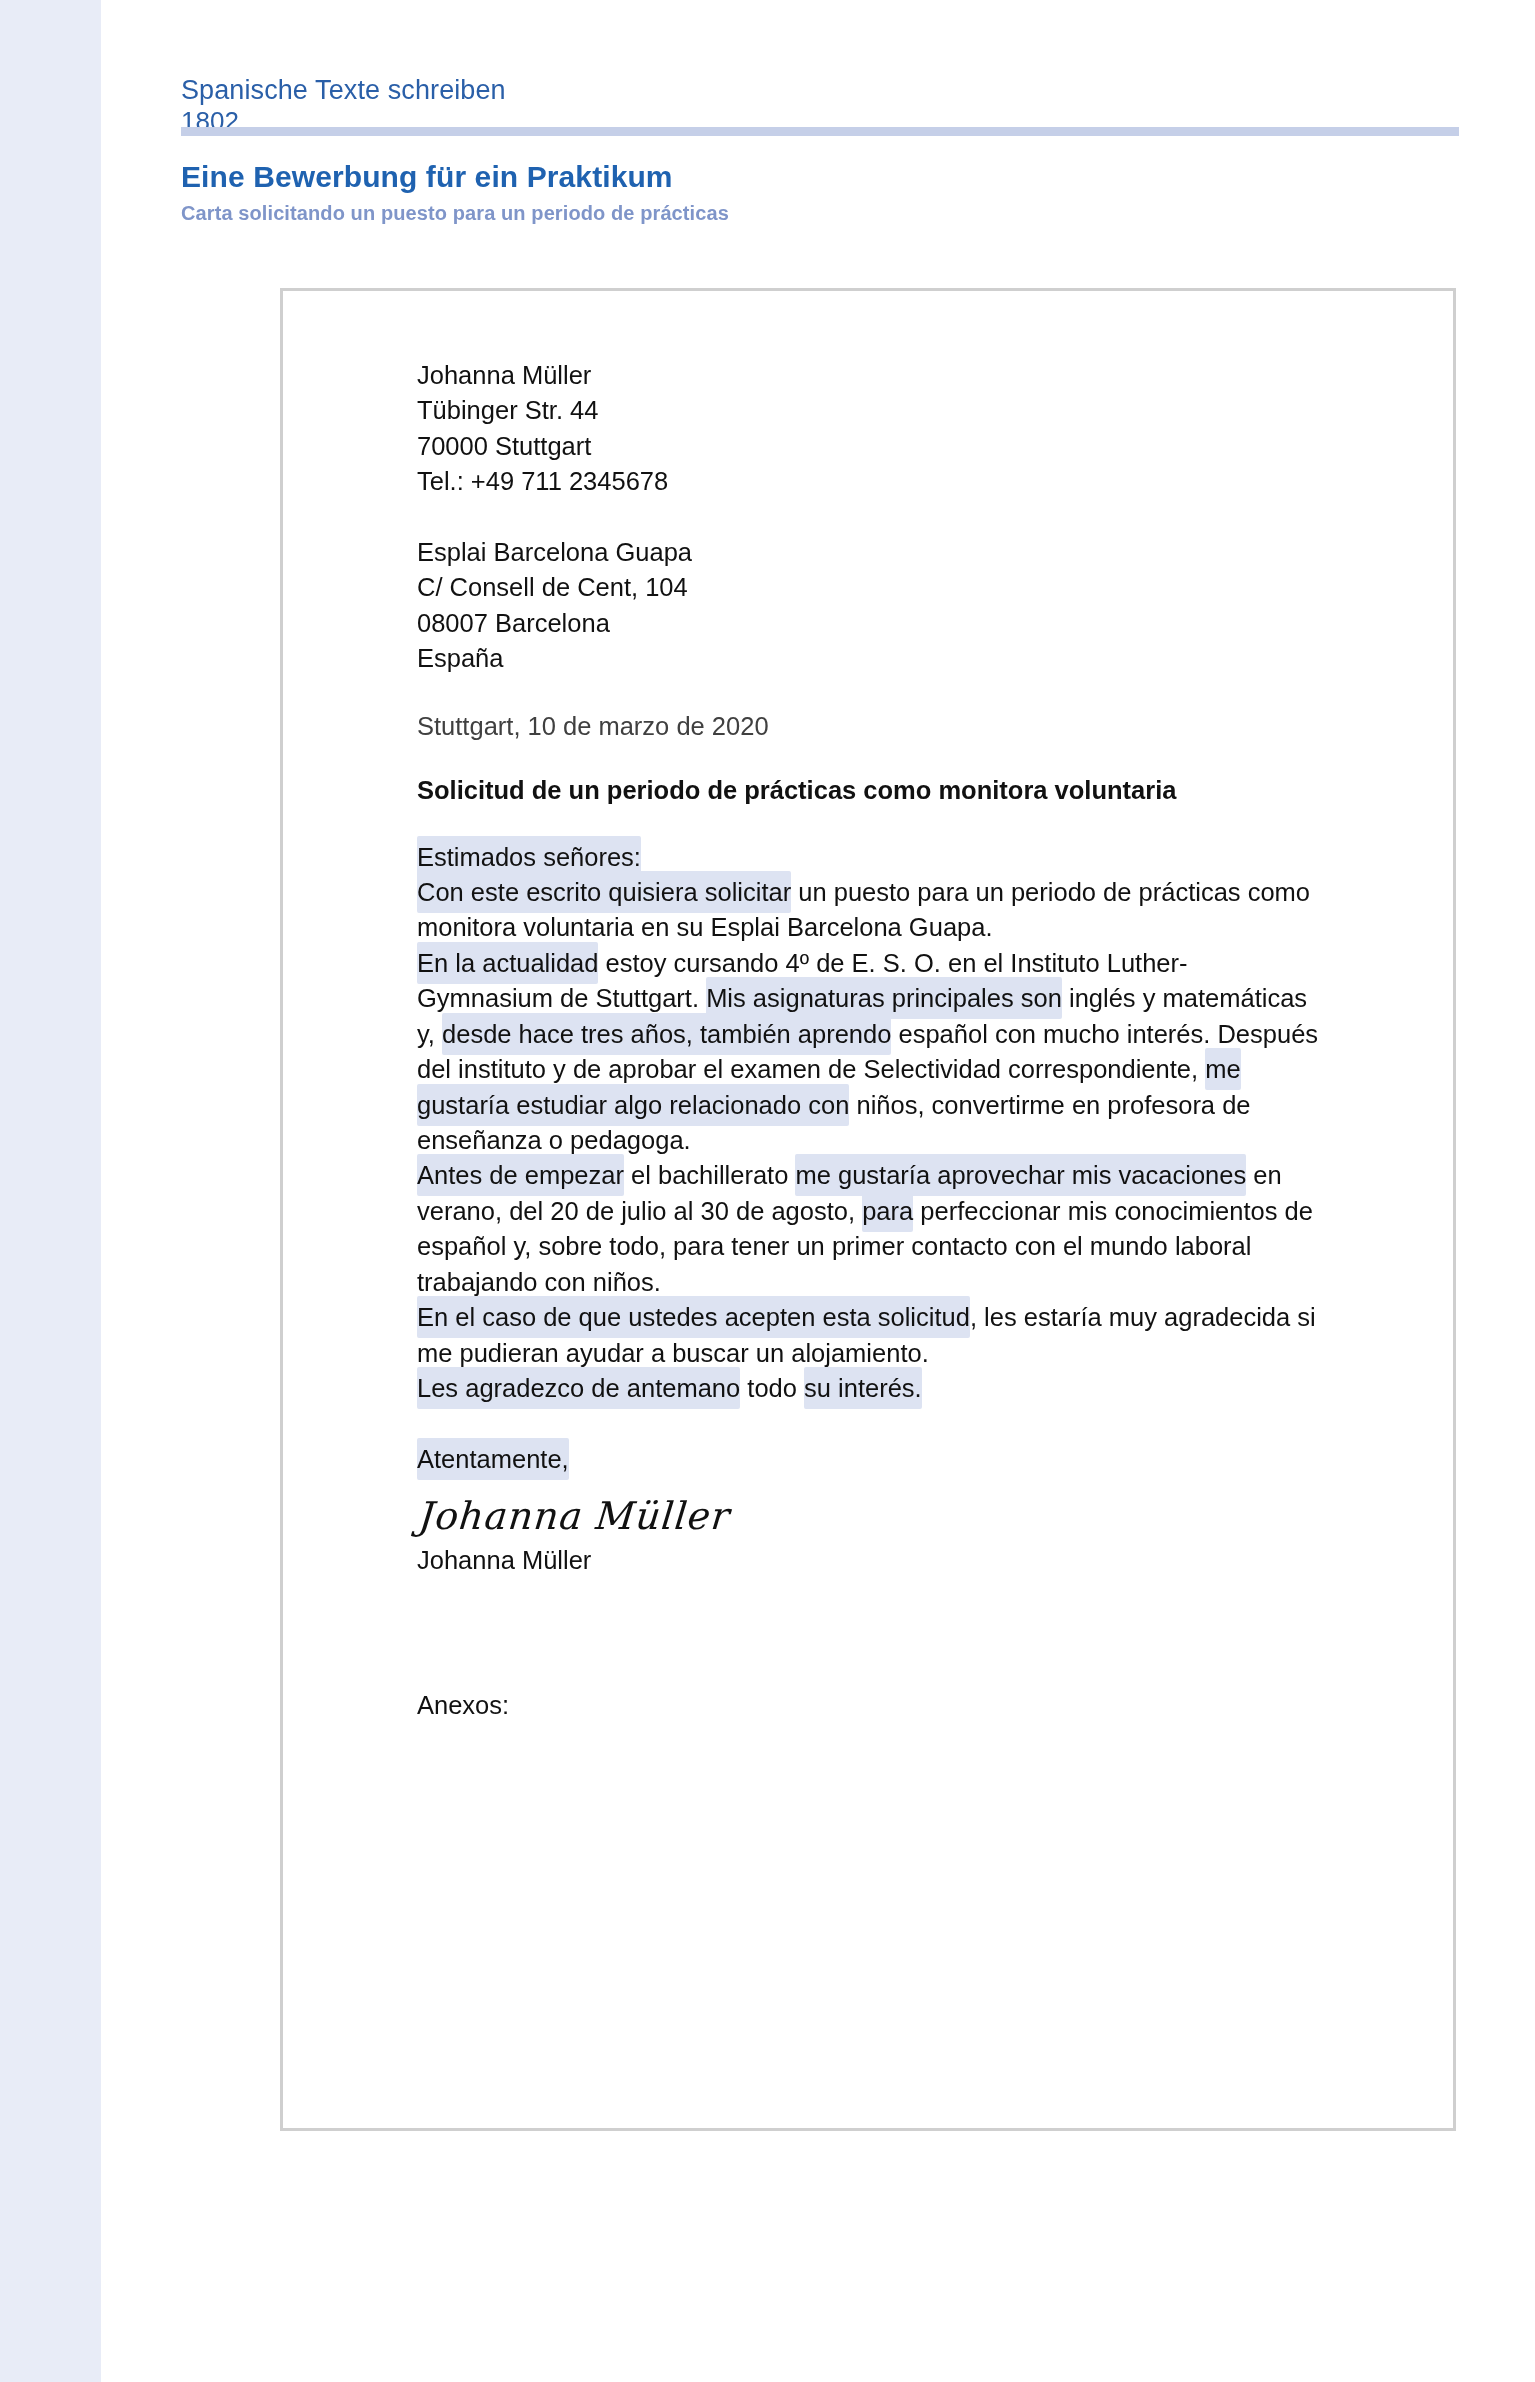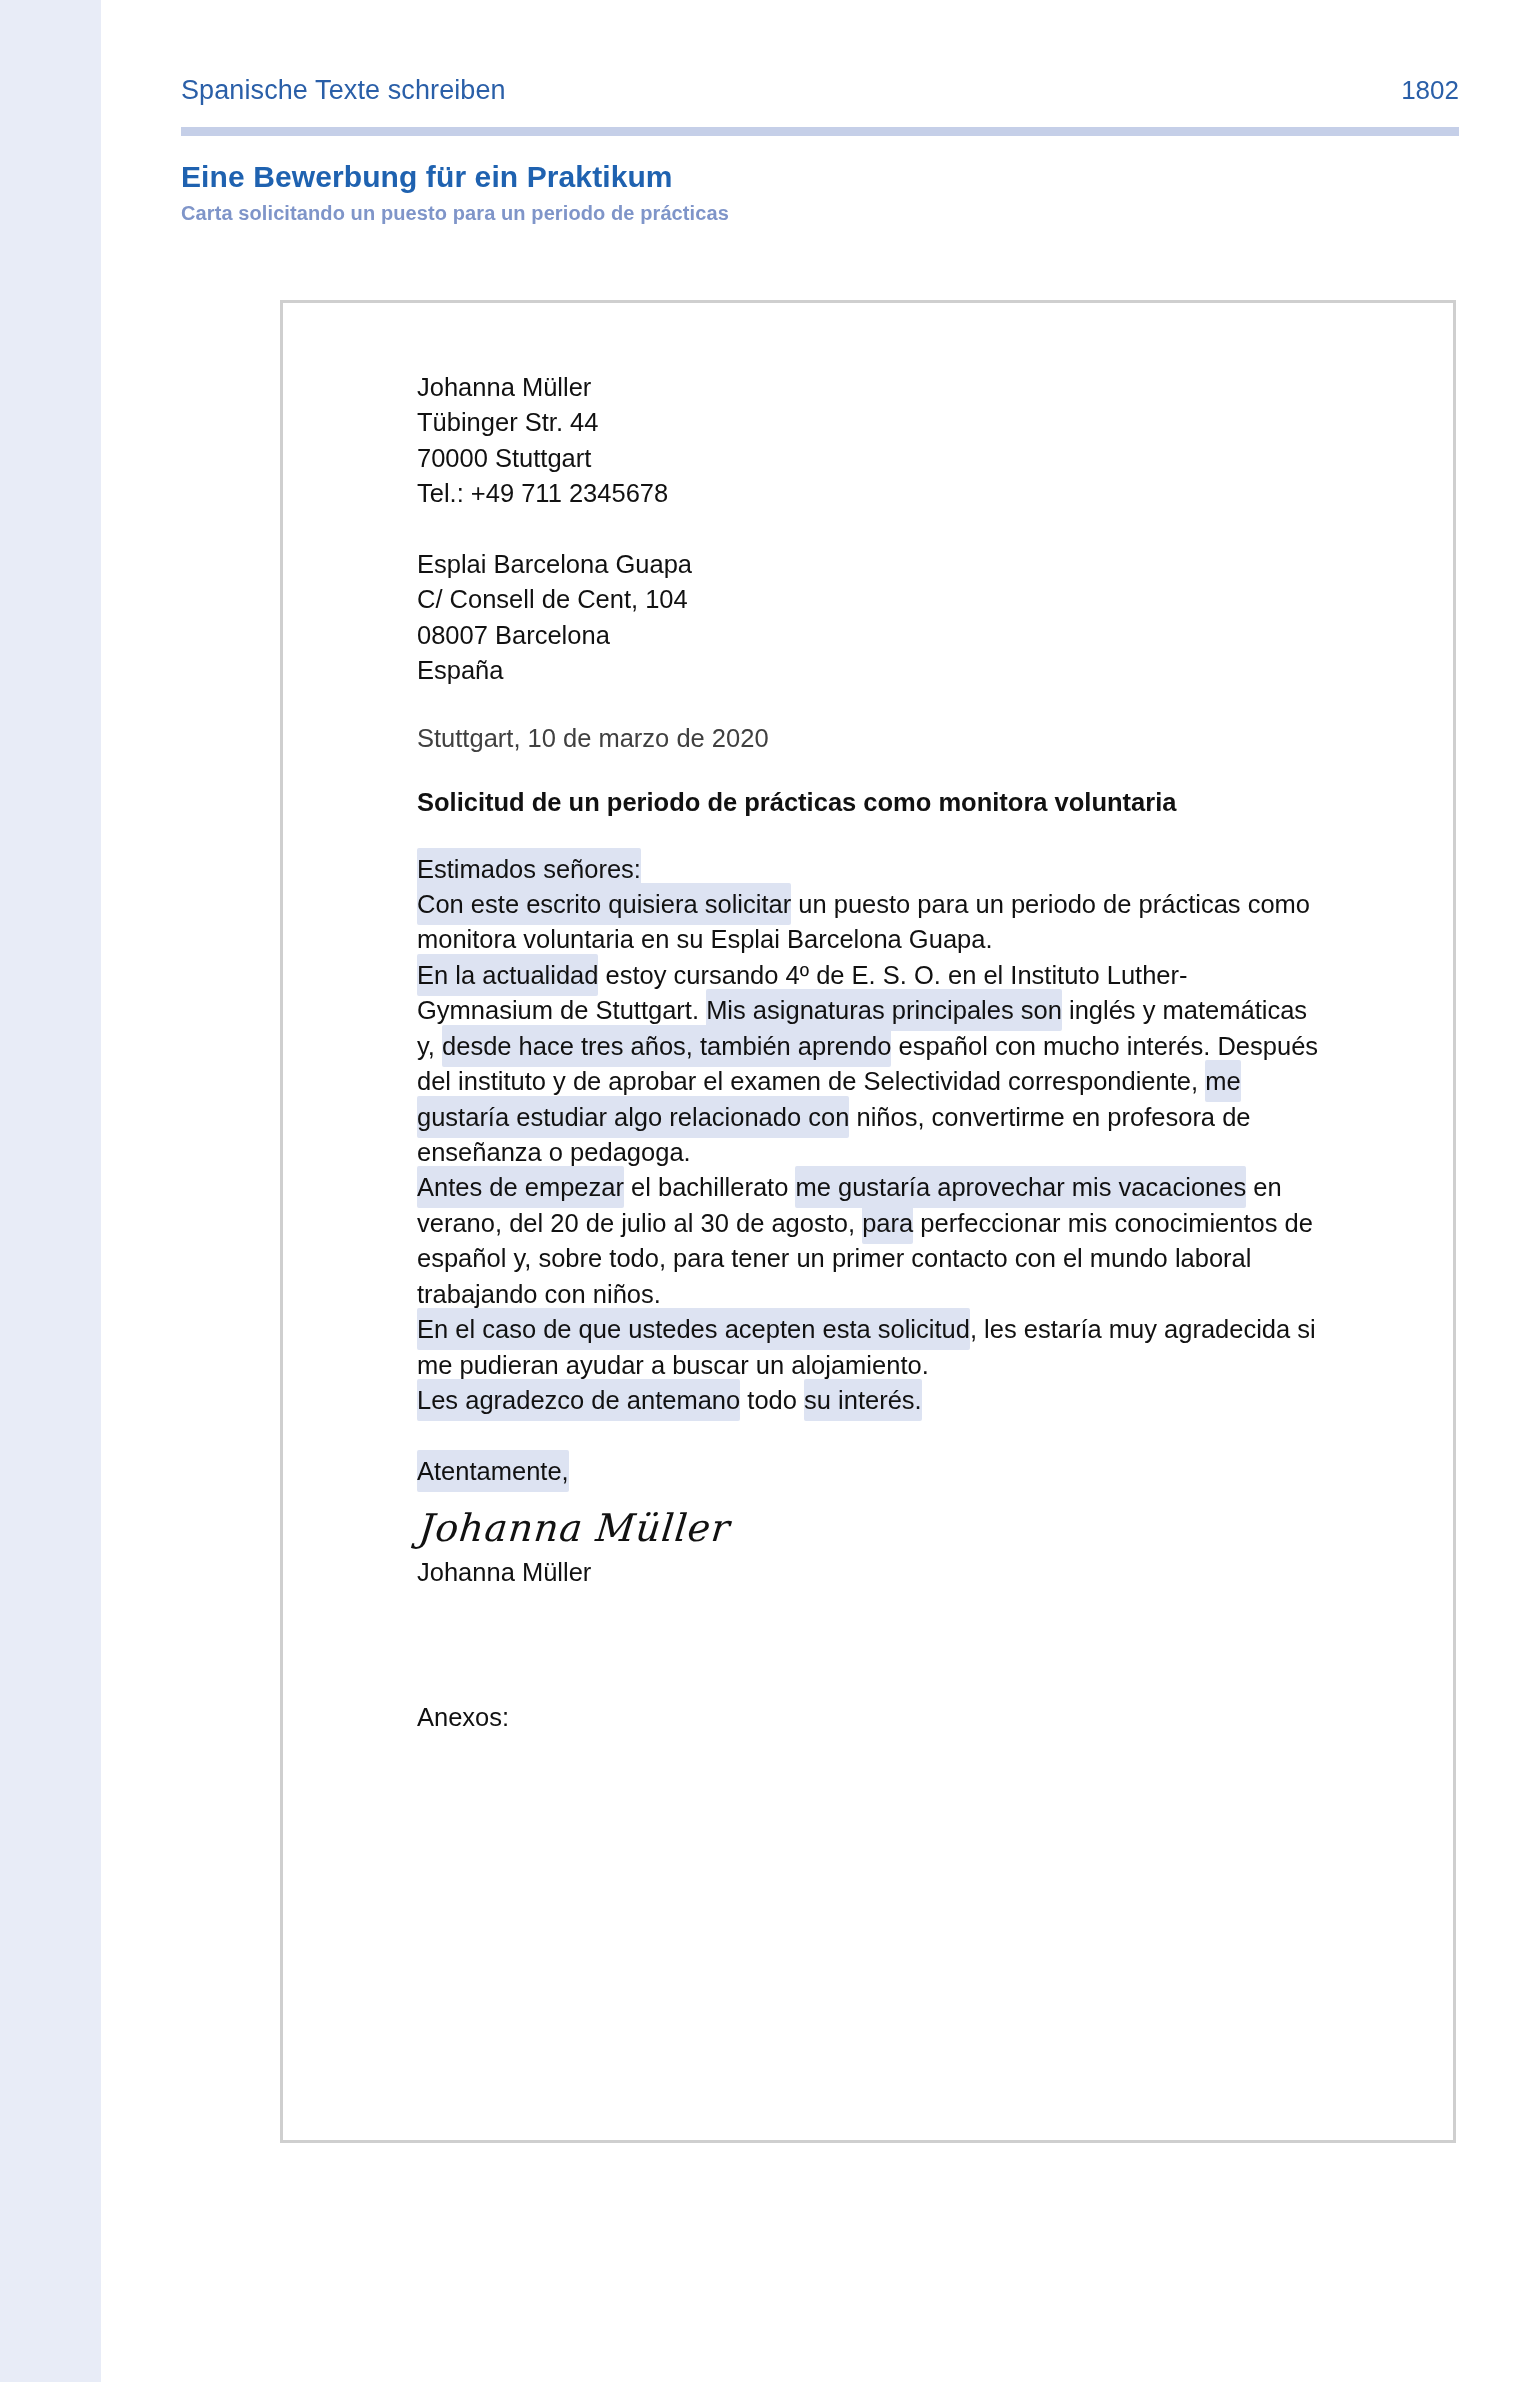--- a/index.html
+++ b/index.html
@@ -31,20 +31,21 @@
     background: #ffffff;
   }
   .header {
     position: absolute;
     left: 80px;
     top: 75px;
     width: 1278px;
     display: flex;
     align-items: baseline;
     justify-content: space-between;
+    flex-direction: column;
   }
   .header-title {
     font-size: 27px;
     color: #2a5fa8;
     letter-spacing: 0.1px;
   }
   .header-page {
     font-size: 26px;
     color: #2a5fa8;
   }
@@ -72,21 +73,21 @@
   .title-es {
     font-size: 20px;
     font-weight: bold;
     color: #7f95c9;
     line-height: 1.42;
     letter-spacing: 0.1px;
   }
   .letter-box {
     position: absolute;
     left: 179px;
-    top: 300px;
+    top: 288px;
     width: 1176px;
     height: 1843px;
     border: 3.8px solid #cfcfcf;
     background: #ffffff;
     box-sizing: border-box;
   }
   .letter-inner {
     position: absolute;
     left: 134px;
     top: 67px;

